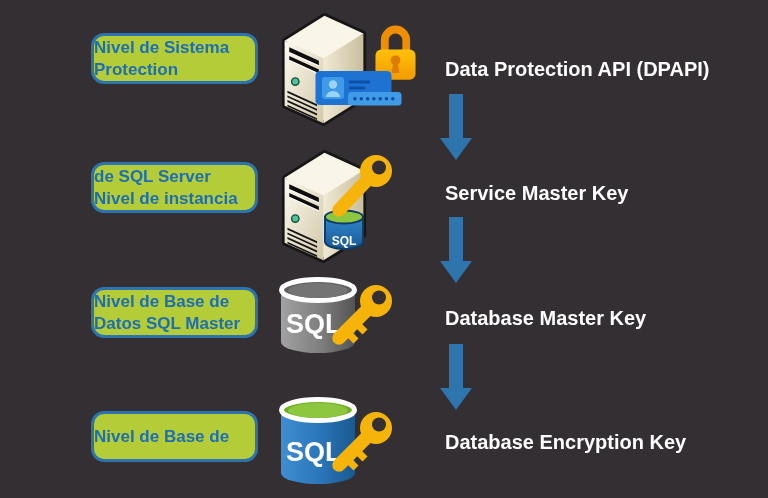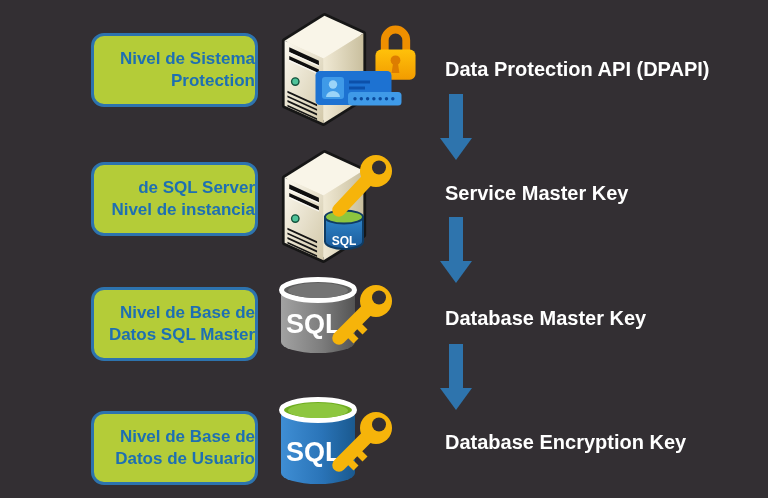--- a/index.html
+++ b/index.html
@@ -6,27 +6,27 @@
   .canvas{
     position:relative;
     width:768px;height:498px;
     background:var(--background,#332f33);
     overflow:hidden;
     font-family:"Liberation Sans",sans-serif;
   }
   .abs{position:absolute;}
   .level-box{
     position:absolute;
-    left:91px;width:167px;height:74px;
+    left:91px;width:167px;height:51px;
     box-sizing:border-box;
     background:var(--box-fill,#b4cc38);
     border:3px solid var(--box-border,#2d73ae);
     border-radius:13px;
     display:flex;flex-direction:column;
-    align-items:flex-end;justify-content:center;
+    align-items:flex-start;justify-content:center;
     text-align:center;
     color:var(--box-text,#1e6fb2);
     font-weight:bold;font-size:17px;line-height:22px;
   }
   .level-box span{display:block;}
   .right-label{
     position:absolute;
     left:445px;
     color:var(--white-text,#ffffff);
     font-weight:bold;font-size:20px;line-height:24px;
@@ -78,21 +78,20 @@
   <div class="level-box" style="top:162px">
     <span>de SQL Server</span>
     <span>Nivel de instancia</span>
   </div>
   <div class="level-box" style="top:287px">
     <span>Nivel de Base de</span>
     <span>Datos SQL Master</span>
   </div>
   <div class="level-box" style="top:411px">
     <span>Nivel de Base de</span>
-    <span>Datos de Usuario</span>
   </div>
 
   <svg class="abs" style="left:280px;top:11px" width="88" height="118" viewBox="0 0 95 127">
     <path d="M5,32 48,5 90,24 90,94 47,121 5,102Z" fill="#efe9d6" stroke="#161616" stroke-width="6" stroke-linejoin="round"></path>
     <path d="M5,32 48,5 90,24 47,51Z" fill="#f9f5e8"></path>
     <path d="M5,32 47,51 47,121 5,102Z" fill="url(#gFront)"></path>
     <path d="M47,51 90,24 90,94 47,121Z" fill="url(#gSide)"></path>
     <g>
       <path d="M10,39 42,53.5 42,58.5 10,44Z" fill="#0e0e0e"></path>
       <path d="M10,44 42,58.5 42,60 10,45.5Z" fill="#ffffff" opacity="0.7"></path>

